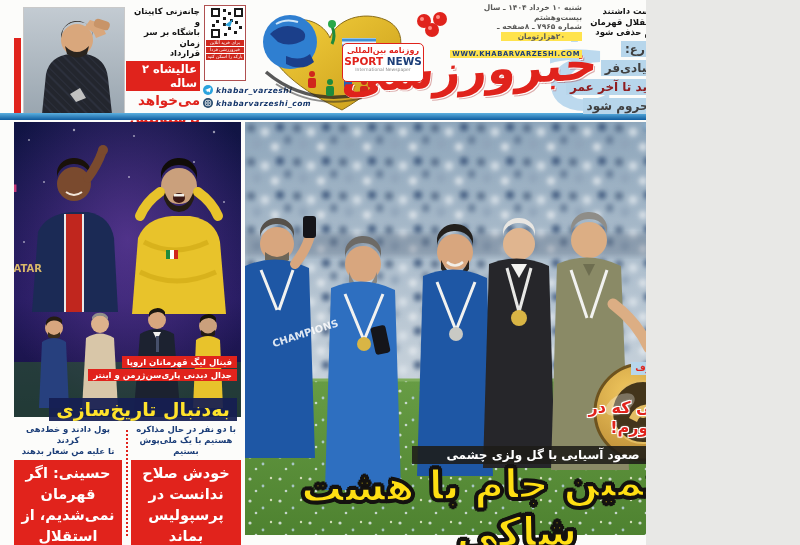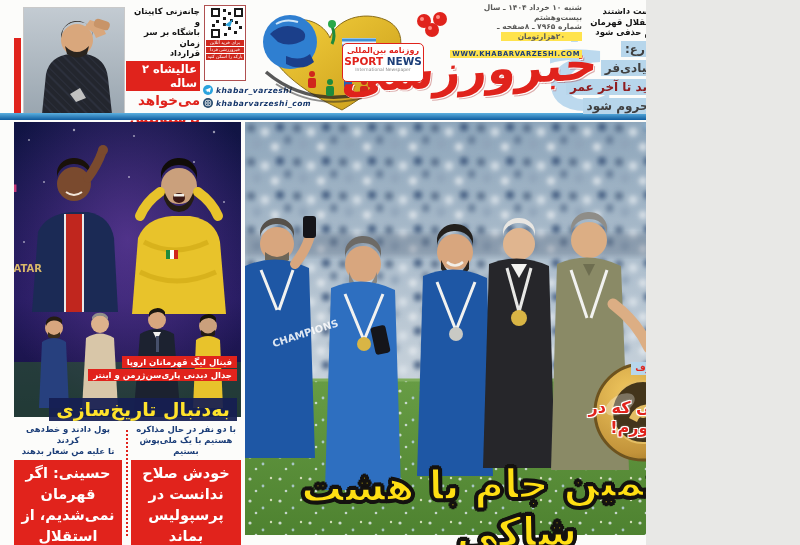--- a/index.html
+++ b/index.html
@@ -537,20 +537,21 @@
     <div class="bench">
       <div><span class="strip">مجتبی، ساپینتو یا گزینه سیدورف</span></div>
       <div><span class="strip">معمای نیمکت استقلال</span></div>
     </div>
 
     <div class="jabbari">
       <div>جباری: از اتفاقاتی که در</div>
       <div>باشگاه افتاده دلخورم!</div>
     </div>
 
+    <div class="kickerstrip">صعود آسیایی با گل ولزی چشمی</div>
     <div class="bigheadline">هشتمین جام با هشت شاکی</div>
   </div>
 
   <div class="abs credit">
     <div class="sq"></div>
     <div class="vtxt">عکس: خبرورزشی</div>
   </div>
 
 </div>
 

